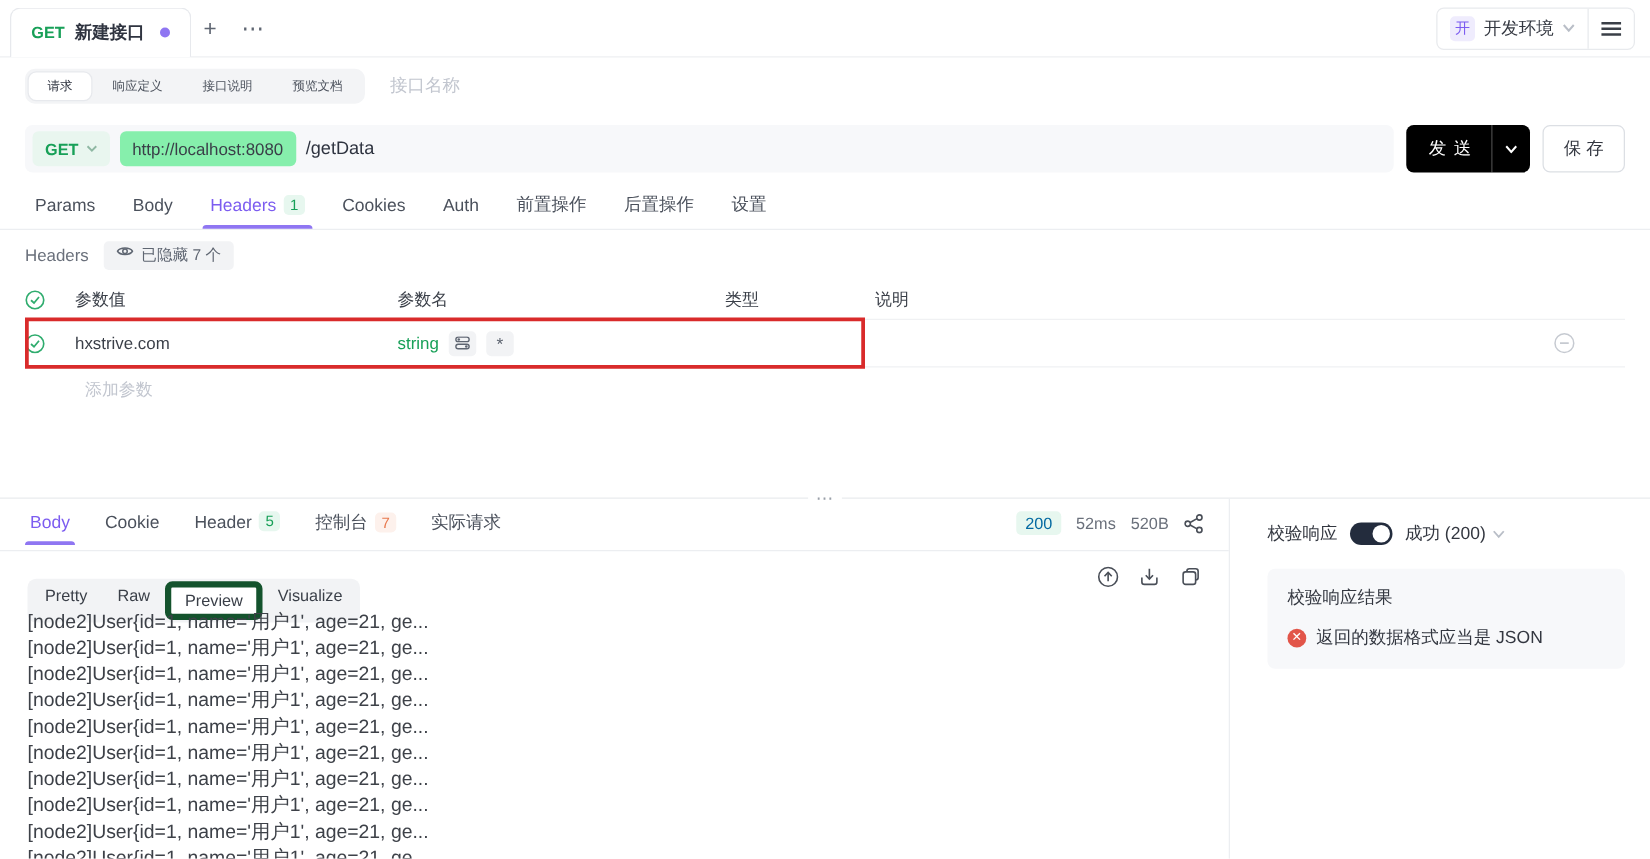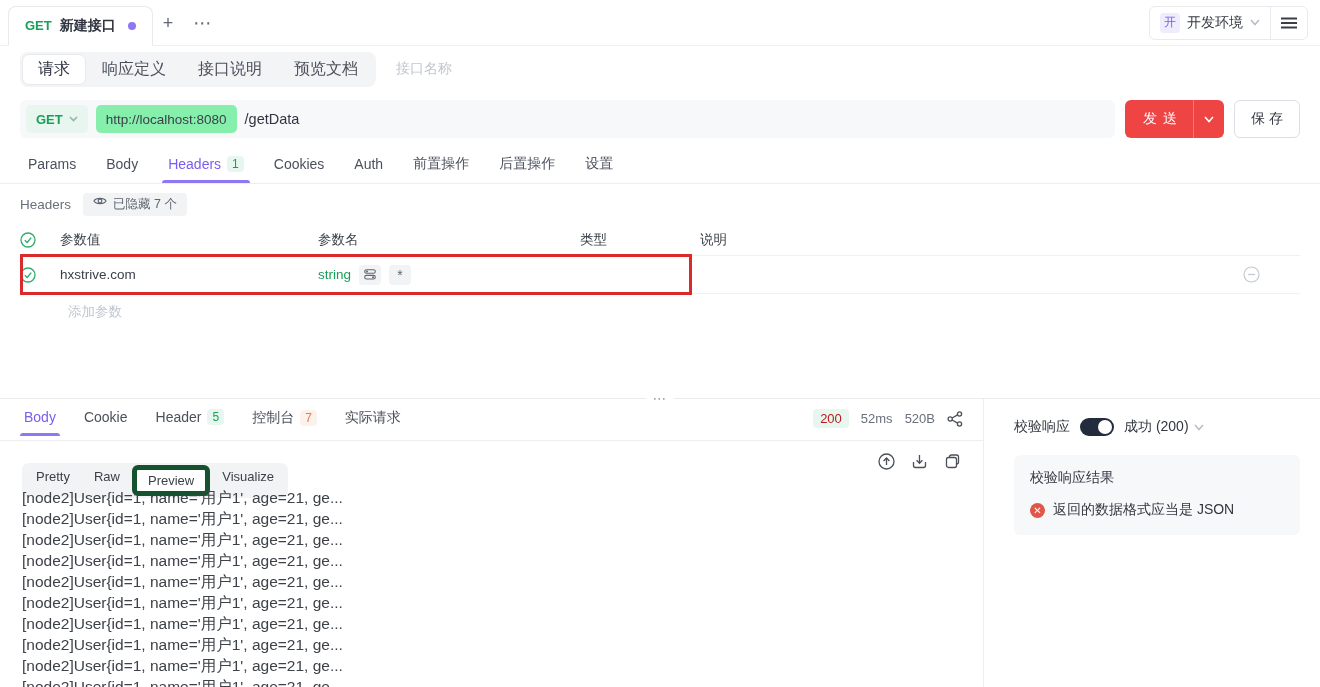--- a/index.html
+++ b/index.html
@@ -24,34 +24,34 @@
   .env-main { display:flex; align-items:center; gap:7px; padding:0 10px; cursor:pointer; }
   .env-badge { width:20px; height:20px; border-radius:4px; background:#efecfd; color:#7c5cf0;
     font-size:12px; display:flex; align-items:center; justify-content:center; }
   .env-name { color:#333740; font-size:14px; }
   .env-divider { width:1px; height:34px; background:#e8eaed; }
   .hamburger { padding:0 10px; display:flex; align-items:center; cursor:pointer; height:34px; }
 
   
   .subtabs-row { height:46px; display:flex; align-items:center; padding:0 20px; gap:20px; }
   .seg { display:flex; background:#f3f4f6; border-radius:8px; padding:2px; }
-  .seg-item { padding:5px 16px; border-radius:7px; color:#4b515c; font-size:16px; cursor:pointer; }
+  .seg-item { padding:5px 16px; border-radius:7px; color:#4b515c; font-size:10px; cursor:pointer; }
   .seg-item.active { background:#fff; border:1px solid #e7e9ed; color:#2f3440; padding:4px 15px; }
   .api-name-placeholder { color:#c2c6cf; font-size:14px; }
 
   
   .url-row { height:54px; display:flex; align-items:center; padding:0 20px; gap:10px; }
   .url-bar { flex:1; height:38px; background:#f7f8fa; border-radius:6px; display:flex; align-items:center; padding:0 10px 0 6px; gap:8px; }
   .method-select { display:flex; align-items:center; gap:6px; background:#e9f6ef; border-radius:5px;
     height:28px; padding:0 10px; cursor:pointer; }
   .method-select .m { color:#18a058; font-weight:bold; font-size:13px; }
   .host-box { background:#86efac; border-radius:5px; height:28px; display:flex; align-items:center;
     padding:0 10px; color:#3a3f48; font-size:13.5px; }
   .path-text { color:#2f3440; font-size:14.5px; }
-  .send-btn { display:flex; align-items:stretch; background:#ef4444; border-radius:6px; height:38px; overflow:hidden; cursor:pointer; }
+  .send-btn { display:flex; align-items:stretch; background:#000000; border-radius:6px; height:38px; overflow:hidden; cursor:pointer; }
   .send-main { color:#fff; font-size:14px; letter-spacing:6px; padding:0 10px 0 18px; display:flex; align-items:center; }
   .send-caret { border-left:1px solid rgba(255,255,255,.28); padding:0 10px; display:flex; align-items:center; }
   .save-btn { height:38px; background:#fff; border:1px solid #dcdfe4; border-radius:6px; color:#333740;
     font-size:14px; letter-spacing:4px; padding:0 12px 0 16px; cursor:pointer; }
 
   
   .req-tabs { height:38px; display:flex; align-items:flex-start; gap:30px; padding:0 28px; border-bottom:1px solid #eceef1; }
   .req-tab { display:flex; align-items:center; gap:6px; height:36px; color:#4b515c; font-size:14px; cursor:pointer; position:relative; }
   .req-tab.active { color:#7c5cf0; }
   .req-tab.active::after { content:""; position:absolute; left:-6px; right:-6px; bottom:-1px; height:3px;
@@ -88,21 +88,21 @@
 
   
   .lower { flex:1; display:flex; min-height:0; }
   .resp-left { flex:1; min-width:0; border-right:1px solid #eceef1; display:flex; flex-direction:column; }
   .resp-tabs { height:42px; display:flex; align-items:flex-start; gap:28px; padding:10px 20px 0 24px; border-bottom:1px solid #eceef1; position:relative; }
   .resp-tab { display:flex; align-items:center; gap:6px; color:#4b515c; font-size:14px; cursor:pointer; position:relative; padding-bottom:10px; }
   .resp-tab.active { color:#7c5cf0; }
   .resp-tab.active::after { content:""; position:absolute; left:-4px; right:-4px; bottom:-1px; height:3px;
     background:#8f76f2; border-radius:3px 3px 0 0; }
   .resp-meta { margin-left:auto; display:flex; align-items:center; gap:12px; padding-bottom:8px; }
-  .status-pill { background:#e7f7ef; color:#b91c1c; font-size:13px; border-radius:4px; padding:2px 7px; }
+  .status-pill { background:#e7f7ef; color:#0369a1; font-size:13px; border-radius:4px; padding:2px 7px; }
   .meta-text { color:#6a707b; font-size:13px; }
   .resp-toolbar { height:40px; display:flex; align-items:center; padding:0 22px; }
   .view-seg { display:flex; background:#f2f3f5; border-radius:7px; padding:2px;margin-top:39px; }
   .view-item { padding:4px 12px; border-radius:6px; color:#3a3f48; font-size:13px; cursor:pointer; }
   .view-item.active { background:#fff; border:5px solid #14532d; padding:3px 11px; }
   .toolbar-icons { margin-left:auto; display:flex; align-items:center; gap:16px; }
   .resp-body { flex:1; overflow:hidden; padding:6px 22px 0 22px; }
   .resp-line { color:#3d4148; font-size:15.5px; line-height:21px; white-space:nowrap; }
 
   

